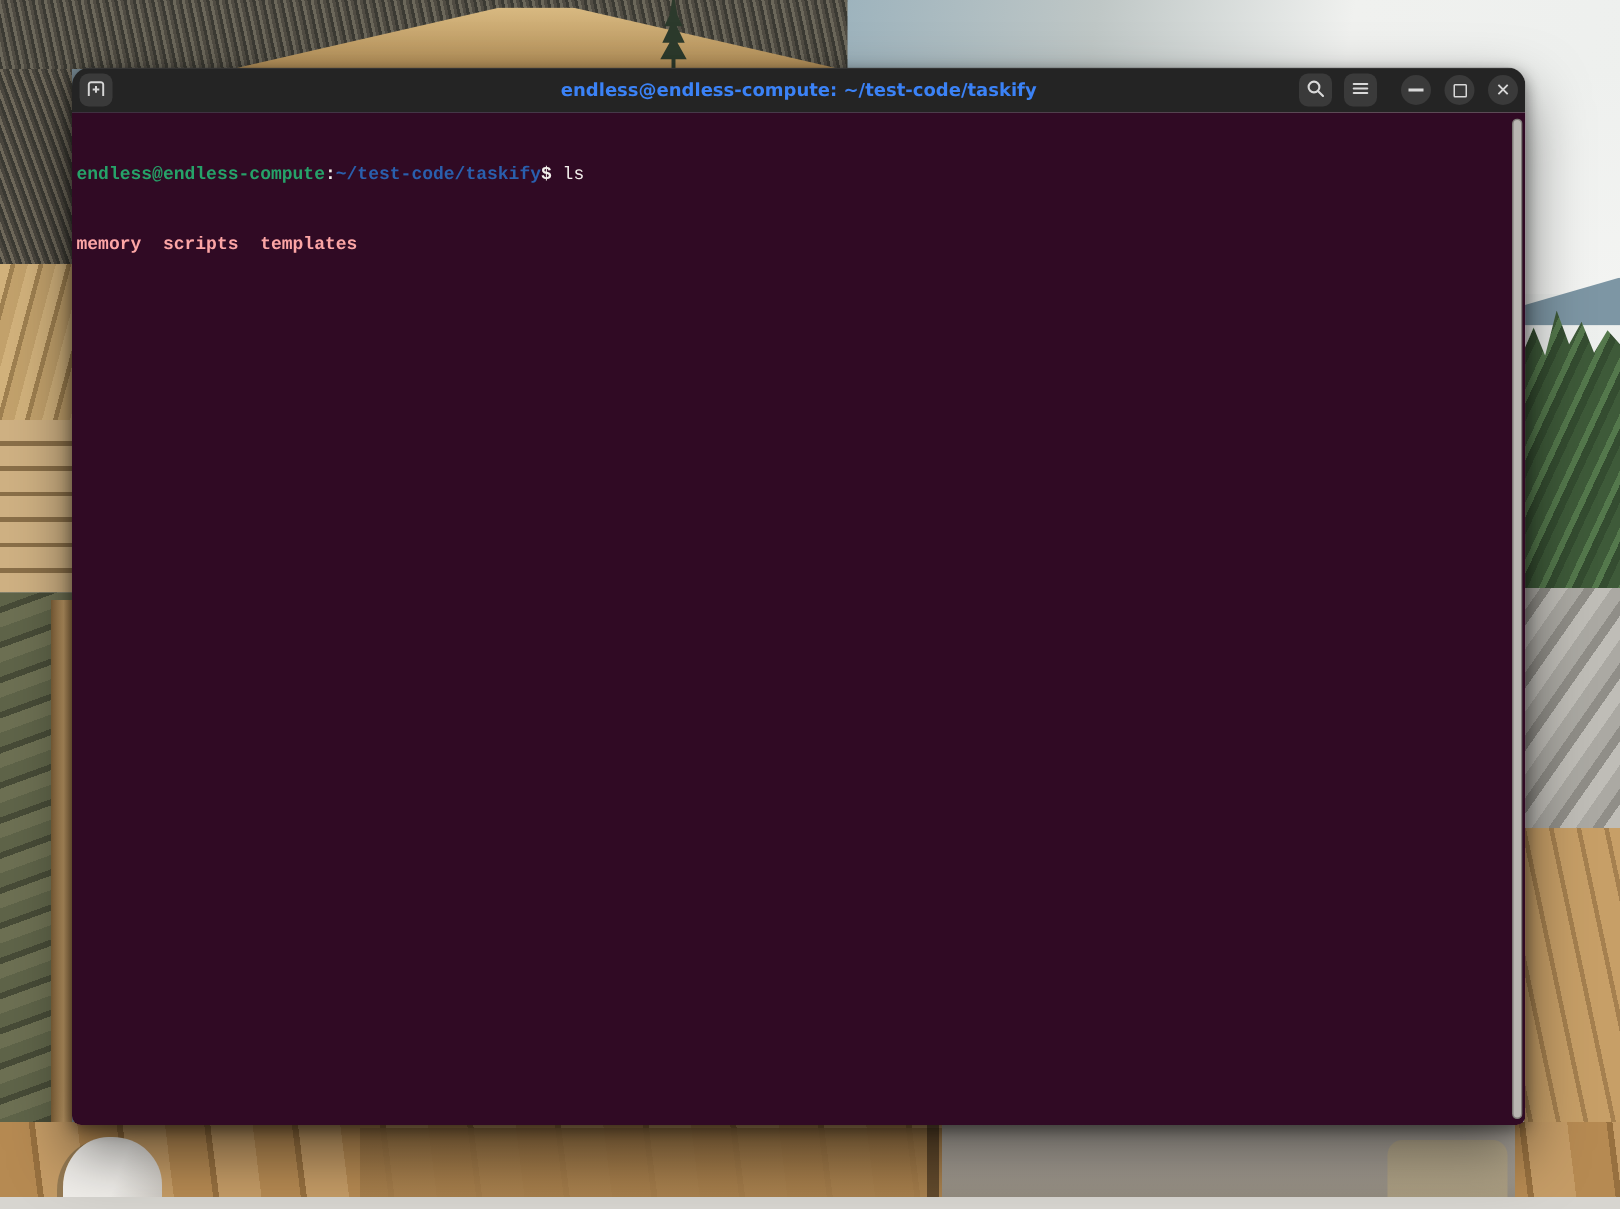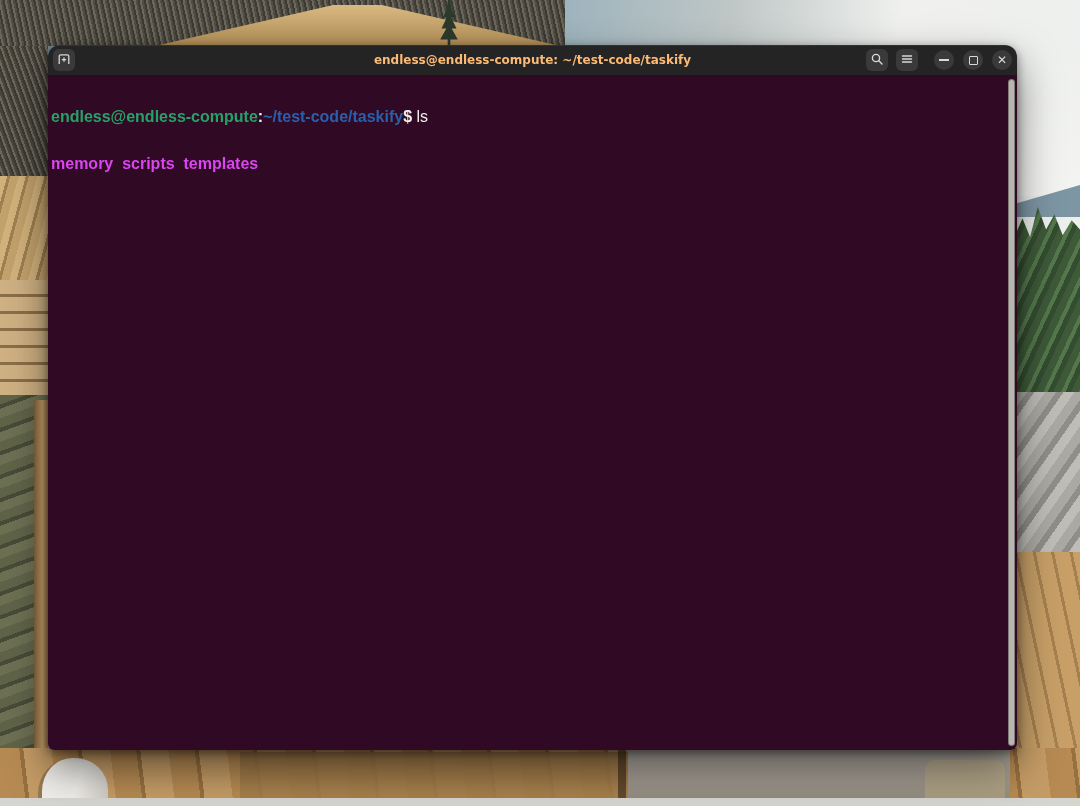--- a/index.html
+++ b/index.html
@@ -61,39 +61,39 @@
 
   
   .window { position:absolute; left:48px; top:45px; width:969px; height:705px;
     border-radius:12px 12px 6px 6px;
     box-shadow: 0 18px 40px rgba(0,0,0,.5), 0 3px 10px rgba(0,0,0,.45);
     overflow:hidden; }
   .titlebar { position:relative; height:30px; background:#242424;
     display:flex; align-items:center; padding:0 5px;
     box-shadow: inset 0 1px 0 rgba(255,255,255,.07); }
   .title { position:absolute; left:0; right:0; text-align:center;
-    color:#fdba74; font-size:12px; font-weight:bold; pointer-events:none; }
+    color:#3b82f6; font-size:12px; font-weight:bold; pointer-events:none; }
   .tb-btn { position:relative; z-index:2; width:22px; height:22px; border-radius:6px;
     background:#3a3a3a; display:flex; align-items:center; justify-content:center;
     color:#d9d9d9; flex:0 0 auto; }
   .tb-circle { width:20px; height:20px; border-radius:50%; }
   .spacer { flex:1 1 auto; }
   .gap8 { width:8px; flex:0 0 auto; } .gap16 { width:16px; flex:0 0 auto; } .gap9 { width:9px; flex:0 0 auto; }
   .glyph-min { width:10px; height:2px; background:#d9d9d9; }
   .glyph-max { width:9px; height:9px; border:1.5px solid #d9d9d9; border-radius:1px; }
   .glyph-close { font-size:12px; line-height:1; color:#d9d9d9; font-family:"DejaVu Sans", sans-serif; }
 
   .term-body { position:relative; height:675px; background:#300a24; padding:3px 14px 3px 3px; }
-  .term-content { font-family:Liberation Sans, sans-serif; font-size:16px; line-height:15.5px;
+  .term-content { font-family:Liberation Mono, monospace; font-size:12px; line-height:15.5px;
     white-space:pre; color:#f2efeb; }
   .c-user { color:#26a269; font-weight:bold; }
   .c-path { color:#2a5fad; font-weight:bold; }
   .c-text { color:#f2efeb; font-weight:bold; }
   .c-cmd  { color:#f2efeb; font-weight:normal; }
-  .c-dir  { color:#d946ef; font-weight:bold; }
+  .c-dir  { color:#fca5a5; font-weight:bold; }
   .cursor { display:inline-block; width:8px; height:14px; background:#e9e6e2; vertical-align:-3px; }
 
   .scrollbar { position:absolute; right:2px; top:4px; bottom:4px; width:7px;
     background:#b9b6b2; border:1px solid rgba(60,55,50,.45); border-radius:4px; }
 </style>
 </head>
 <body>
 
 <div class="wp twigs-top"></div>
 <div class="wp wood-peak"></div>

